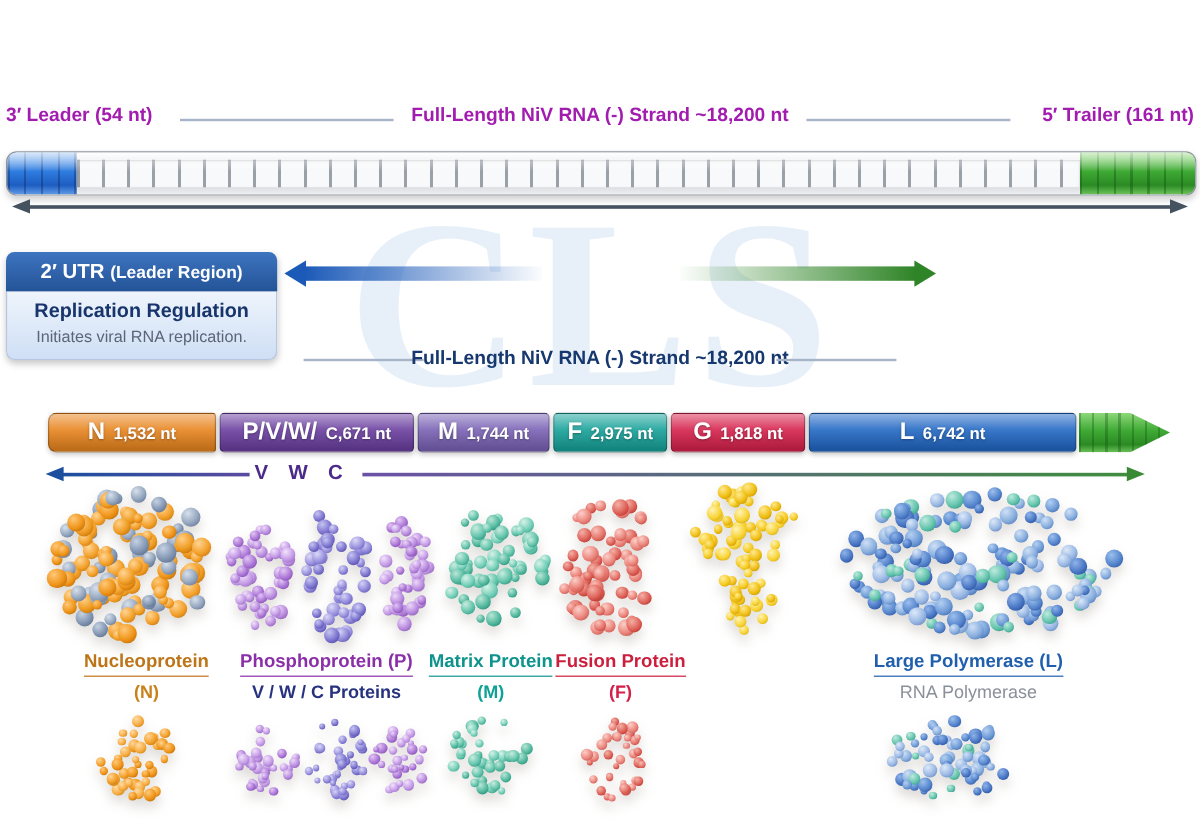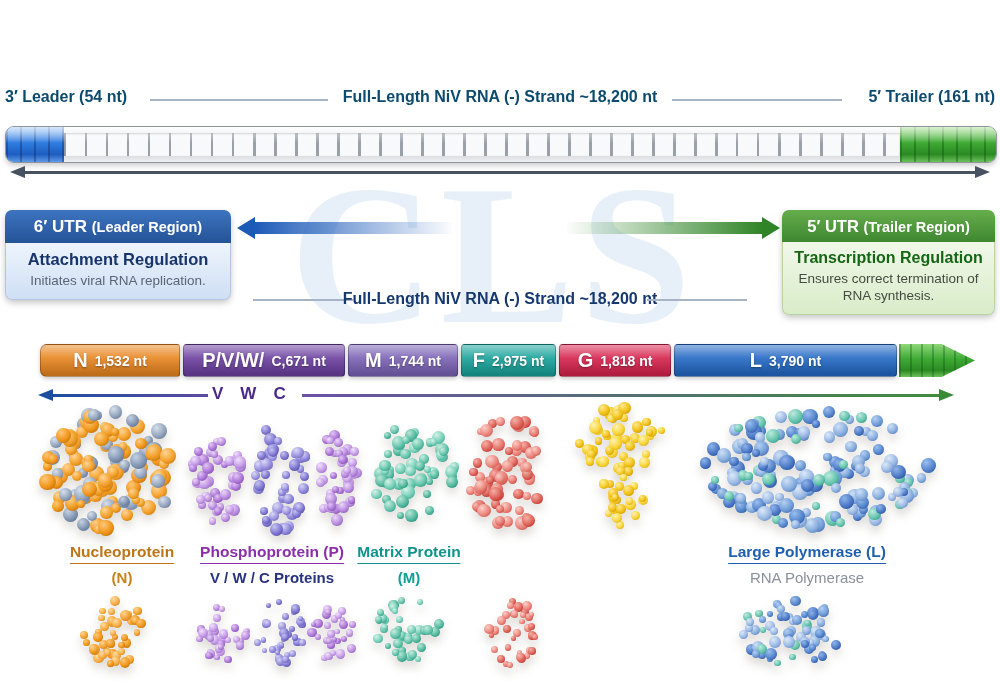--- a/index.html
+++ b/index.html
@@ -8,21 +8,21 @@
   .layer{position:absolute;z-index:1;}
   .watermark{position:absolute;z-index:0;left:290px;top:140px;font-family:"Liberation Serif",serif;
              font-weight:bold;font-size:200px;letter-spacing:6px;color:rgba(168,200,232,0.28);}
 
   
   .title{left:0;right:0;top:16px;text-align:center;color:#16386e;}
   .title .main{font-size:24px;font-weight:bold;}
   .title .size{font-size:19px;font-weight:bold;}
 
   
-  .toplabel{top:88px;font-size:16px;font-weight:bold;color:#0c4a6e;white-space:nowrap;}
+  .toplabel{top:88px;font-size:16px;font-weight:bold;color:#a21caf;white-space:nowrap;}
   .hline{height:2px;background:#a7b3c6;}
 
   
   .strip{left:5px;top:126px;width:990px;height:35px;border-radius:9px;border:1px solid #8f959d;
          background:linear-gradient(180deg,#fdfdfe,#d9dcdf 35%,#c7cace 65%,#eef0f2);
          box-shadow:0 3px 5px rgba(0,0,0,.18);}
   .strip .cells{position:absolute;left:58px;right:96px;top:6px;bottom:6px;
          background:repeating-linear-gradient(90deg,#9aa0a8 0 2.5px,#f8f9fa 2.5px 21px);
          box-shadow:inset 0 1px 2px rgba(0,0,0,.25);}
   .capL{position:absolute;left:0;top:0;bottom:0;width:58px;border-radius:8px 0 0 8px;
@@ -124,42 +124,32 @@
     <div class="capL"></div>
     <div class="cells"></div>
     <div class="capR"></div>
     <div class="gloss"></div>
   </div>
 
   <div class="layer dblarrow"></div>
 
   <div class="layer utrbox utrL">
     <div class="hd">
-      <span>6′ UTR</span>
+      <span>2′ UTR</span>
       <span class="sub">(Leader Region)</span>
     </div>
     <div class="bd">
-      <div class="bt">Attachment Regulation</div>
+      <div class="bt">Replication Regulation</div>
       <div class="bs">Initiates viral RNA replication.</div>
     </div>
   </div>
 
   <div class="layer arrowL"></div>
   <div class="layer arrowR"></div>
 
-  <div class="layer utrbox utrR">
-    <div class="hd">
-      <span>5′ UTR</span>
-      <span class="sub">(Trailer Region)</span>
-    </div>
-    <div class="bd">
-      <div class="bt">Transcription Regulation</div>
-      <div class="bs">Ensures correct termination of RNA synthesis.</div>
-    </div>
-  </div>
 
   <div class="layer sline" style="left:253px;"></div>
   <div class="layer strandlbl">Full-Length NiV RNA (-) Strand ~18,200 nt</div>
   <div class="layer sline" style="left:647px;"></div>
 
   <div class="gene" style="left: 40px; width: 140px; border-radius: 7px 3px 3px 7px; background-color: rgb(232, 133, 31);">
     <span class="gname">N</span>
     <span class="glen">1,532 nt</span>
   </div>
   <div class="gene" style="left: 183px; width: 162px; background-color: rgb(107, 63, 160);">
@@ -173,21 +163,21 @@
   <div class="gene" style="left: 461px; width: 95px; background-color: rgb(23, 162, 154);">
     <span class="gname">F</span>
     <span class="glen">2,975 nt</span>
   </div>
   <div class="gene" style="left: 559px; width: 112px; background-color: rgb(214, 34, 76);">
     <span class="gname">G</span>
     <span class="glen">1,818 nt</span>
   </div>
   <div class="gene" style="left: 674px; width: 223px; background-color: rgb(34, 104, 196);">
     <span class="gname">L</span>
-    <span class="glen">3,790 nt</span>
+    <span class="glen">6,742 nt</span>
   </div>
   <div class="genecap"></div>
 
   <div class="layer vwcLline"></div>
   <div class="layer vwctext">
     <span>V</span>
     <span>W</span>
     <span>C</span>
   </div>
   <div class="layer vwcRline"></div>
@@ -809,20 +799,24 @@
     <div class="pl2" style="color: rgb(200, 130, 26);">(N)</div>
   </div>
   <div class="pgroup" style="left:272px;">
     <div class="pl1" style="color: rgb(138, 47, 168);">Phosphoprotein (P)</div>
     <div class="pl2" style="color: rgb(39, 51, 127);">V / W / C Proteins</div>
   </div>
   <div class="pgroup" style="left:409px;">
     <div class="pl1" style="color: rgb(14, 148, 140);">Matrix Protein</div>
     <div class="pl2" style="color: rgb(15, 160, 150);">(M)</div>
   </div>
+  <div class="pgroup" style="left:517px;">
+    <div class="pl1" style="color: rgb(204, 31, 62);">Fusion Protein</div>
+    <div class="pl2" style="color: rgb(212, 32, 73);">(F)</div>
+  </div>
   <div class="pgroup" style="left:807px;">
     <div class="pl1" style="color: rgb(31, 95, 174);">Large Polymerase (L)</div>
     <div class="pl2" style="font-weight: normal; color: rgb(138, 144, 154);">RNA Polymerase</div>
   </div>
 
   <div style="left:80px;top:598px;width:72px;height:70px;" data-blob="{&quot;p&quot;:&quot;palettes.orange&quot;,&quot;n&quot;:40,&quot;s&quot;:[6,11],&quot;seed&quot;:101}">
       <i style="left: 27.1px; top: 50.6px; width: 10.9px; height: 10.9px; background: radial-gradient(circle at 35% 30%, rgb(255, 200, 120), rgb(239, 148, 24) 55%, rgb(181, 102, 5) 92%);"></i>
       <i style="left: 26.8px; top: 18.4px; width: 10.4px; height: 10.4px; background: radial-gradient(circle at 35% 30%, rgb(255, 213, 150), rgb(243, 160, 42) 55%, rgb(193, 114, 10) 92%);"></i>
       <i style="left: 47.1px; top: 17.5px; width: 9.1px; height: 9.1px; background: radial-gradient(circle at 35% 30%, rgb(255, 221, 166), rgb(247, 171, 63) 55%, rgb(200, 122, 16) 92%);"></i>
       <i style="left: 32.1px; top: 36.2px; width: 6.3px; height: 6.3px; background: radial-gradient(circle at 35% 30%, rgb(255, 200, 120), rgb(239, 148, 24) 55%, rgb(181, 102, 5) 92%);"></i>

